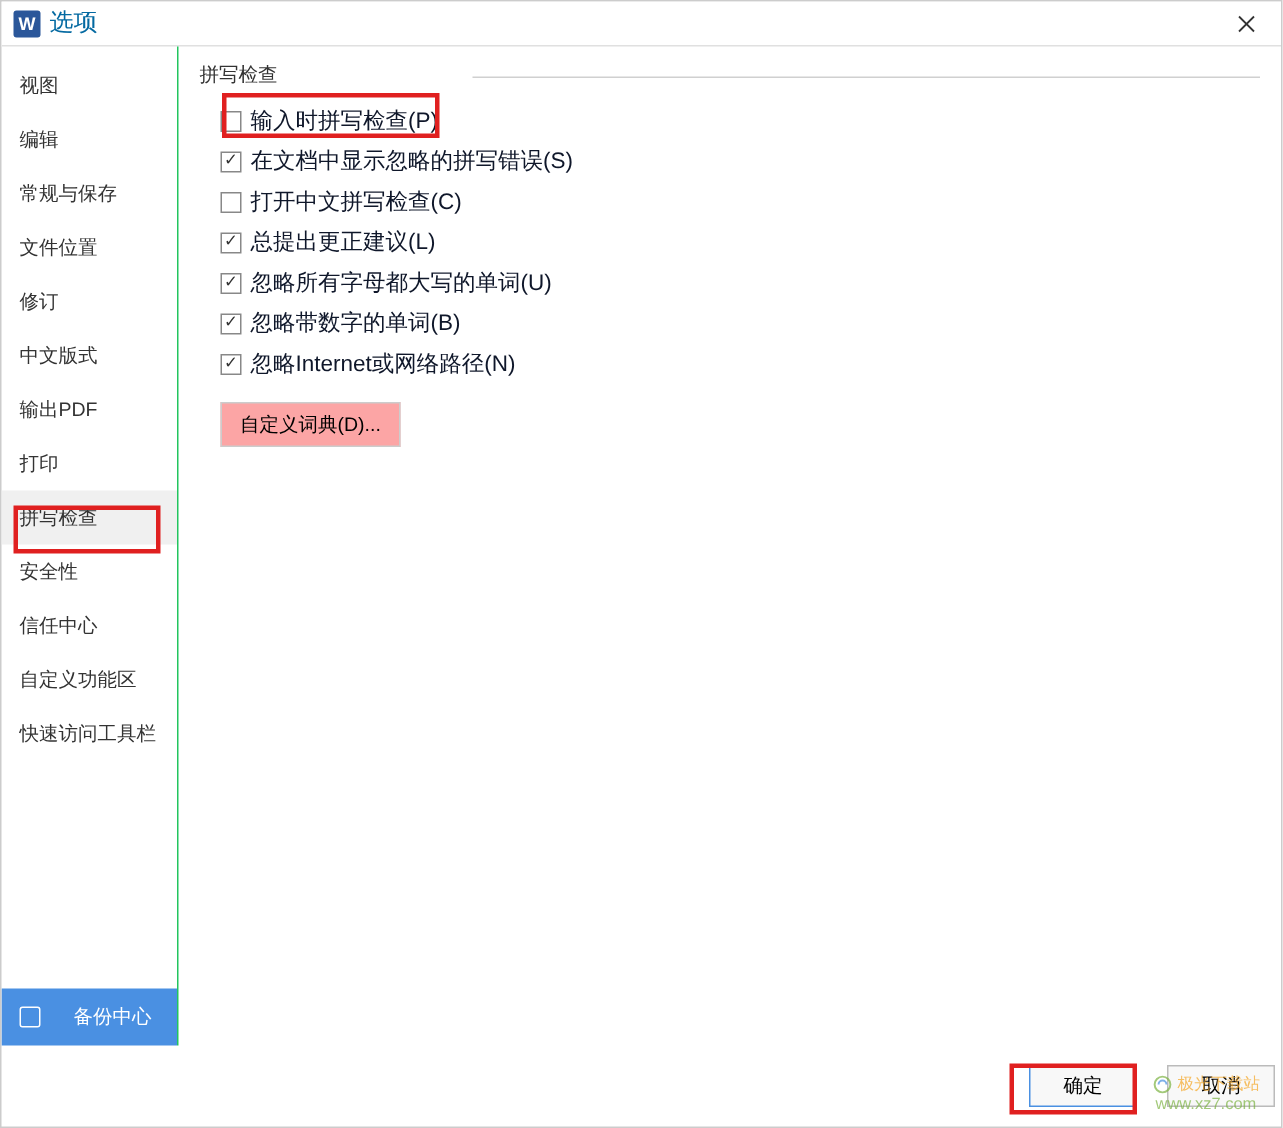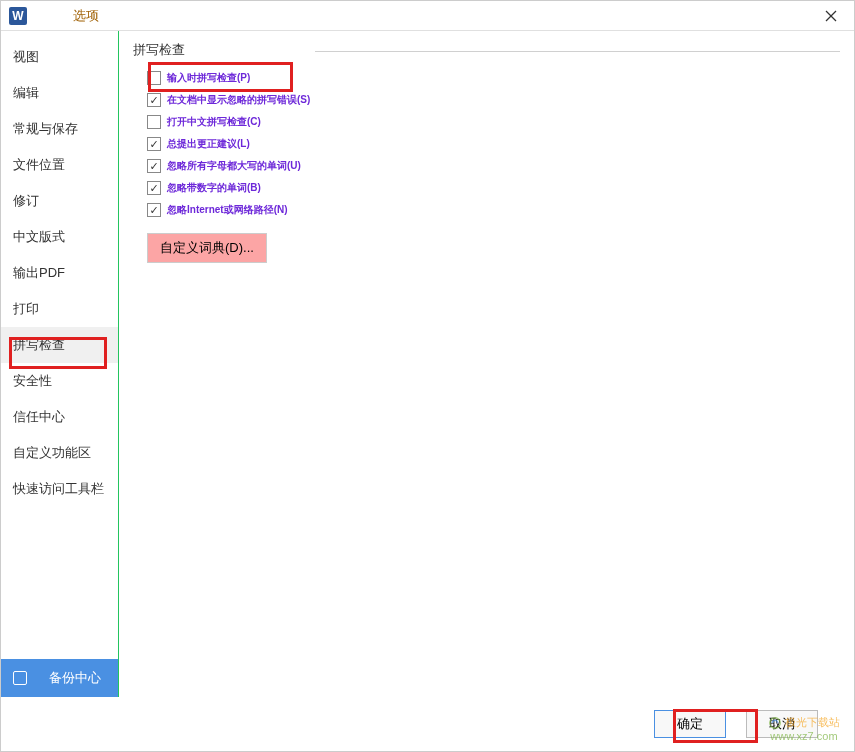--- a/index.html
+++ b/index.html
@@ -31,23 +31,22 @@
       color: #fff;
       display: flex;
       align-items: center;
       justify-content: center;
       font-size: 12px;
       font-weight: bold;
       border-radius: 2px;
       margin-right: 6px;
     }
     .title-text {
-      font-size: 13px;
-      color: #a16207;
-      margin-left: 40px;
+      font-size: 16px;
+      color: #0369a1;
     }
     .close-btn {
       margin-left: auto;
       width: 30px;
       height: 30px;
       display: flex;
       align-items: center;
       justify-content: center;
       cursor: pointer;
       font-size: 16px;
@@ -138,23 +137,22 @@
       justify-content: center;
       cursor: pointer;
     }
     .checkbox.checked::after {
       content: "✓";
       font-size: 11px;
       color: #333;
       line-height: 1;
     }
     .checkbox-label {
-      font-size: 10px;
-      color: #6d28d9;
-      font-weight: bold;
+      font-size: 15px;
+      color: #0f172a;
     }
     .highlight-box-checkbox {
       position: absolute;
       border: 3px solid #e02020;
       left: 147px;
       top: 61px;
       width: 145px;
       height: 30px;
       pointer-events: none;
       z-index: 10;
@@ -169,21 +167,21 @@
     }
     .footer {
       position: absolute;
       bottom: 0;
       left: 0;
       right: 0;
       height: 54px;
       display: flex;
       align-items: center;
       justify-content: flex-end;
-      padding: 0 36px;
+      padding: 0 4px;
       gap: 20px;
     }
     .footer-btn {
       padding: 4px 22px;
       font-size: 13px;
       border: 1px solid #bbb;
       background: #f8f8f8;
       cursor: pointer;
     }
     .footer-btn.ok {

